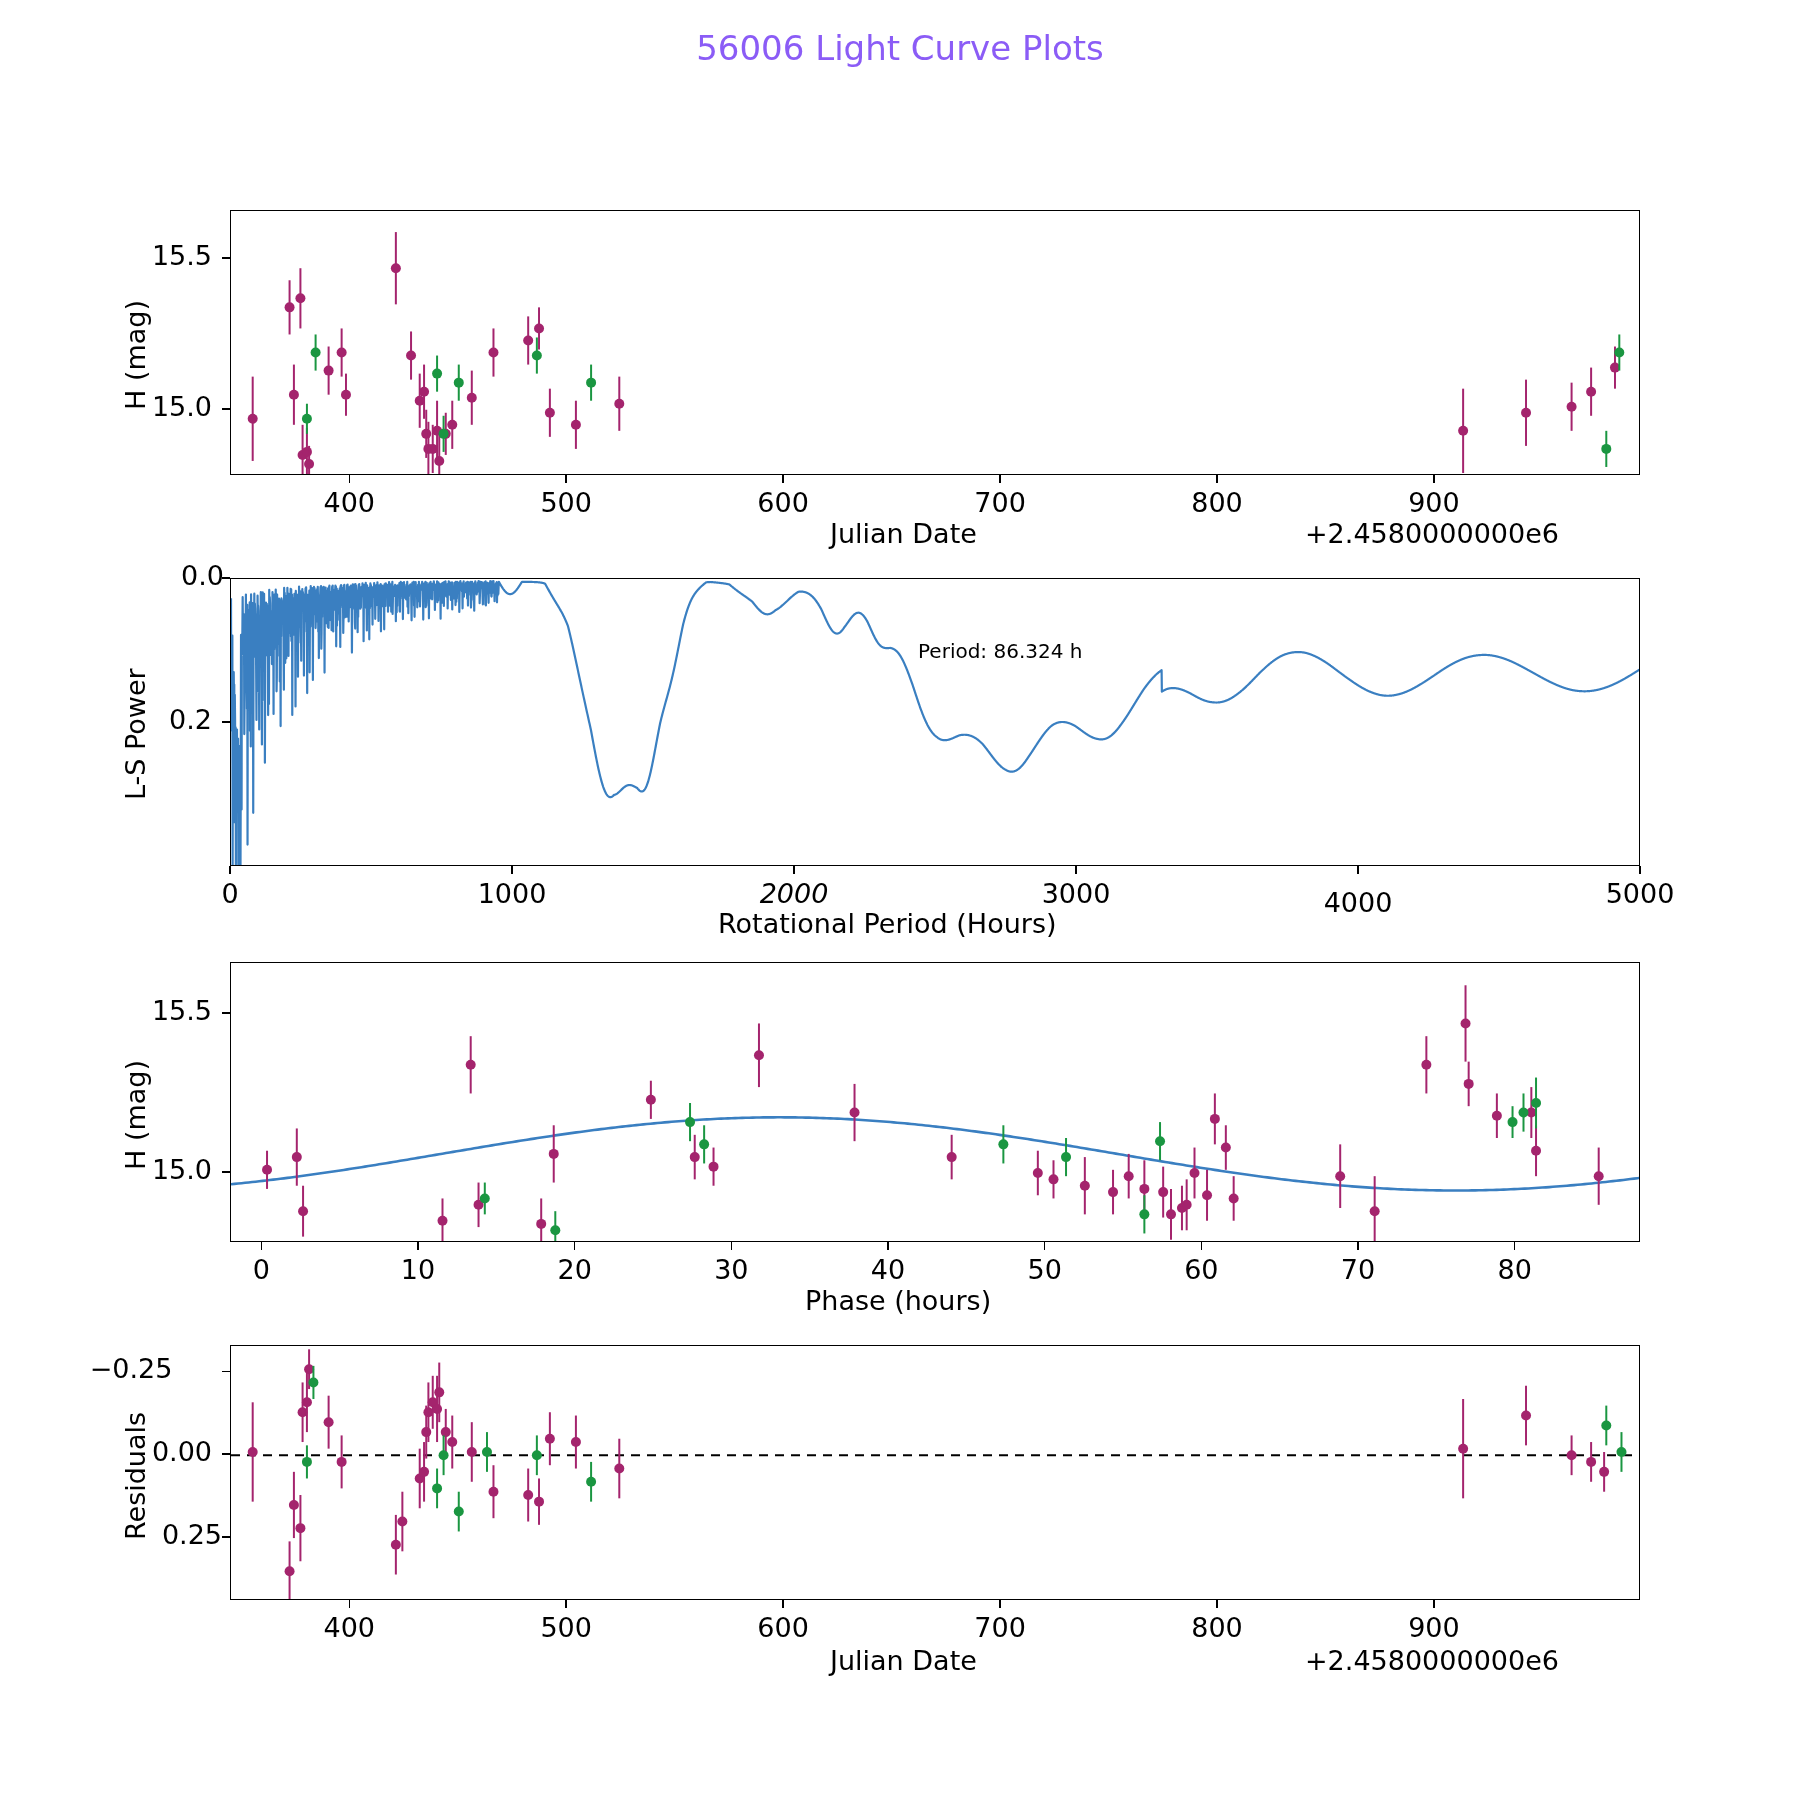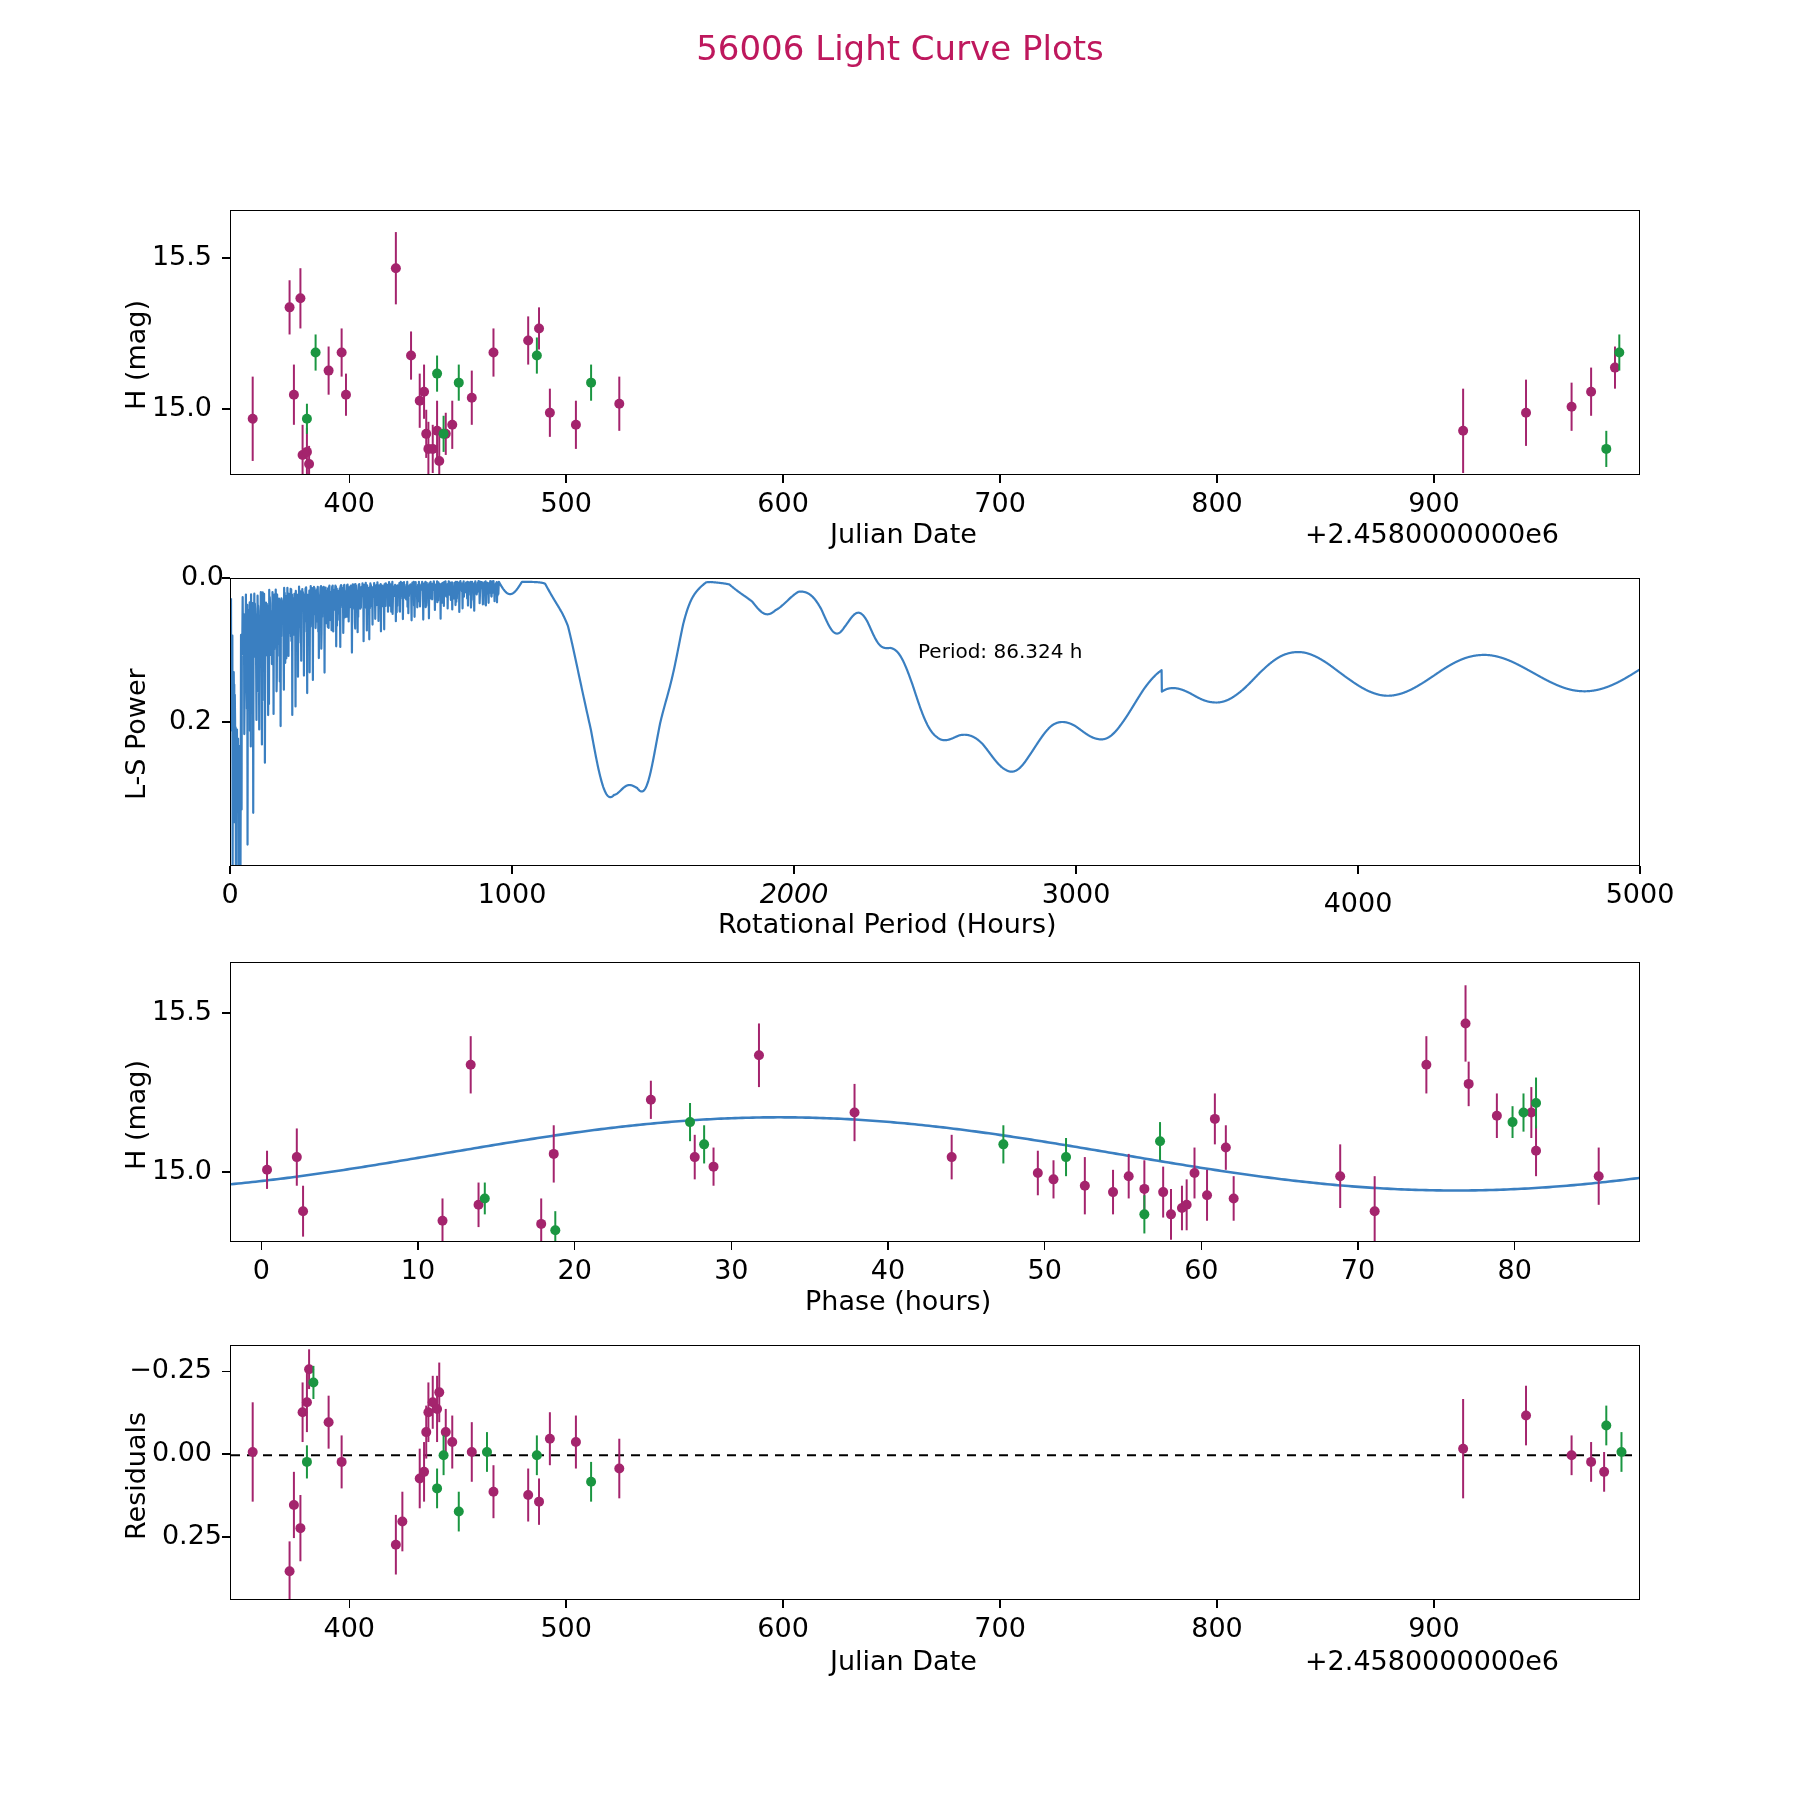--- a/index.html
+++ b/index.html
@@ -19,21 +19,21 @@
     width: 1800px;
     height: 1800px;
   }
   .fig-title {
     position: absolute;
     left: 0;
     top: 28px;
     width: 1800px;
     text-align: center;
     font-size: 34px;
-    color: #be185d;
+    color: #8b5cf6;
   }
   .panel {
     position: absolute;
   }
   .plot-area {
     position: absolute;
     left: 0;
     top: 0;
     border: 1.6px solid #000;
     box-sizing: border-box;
@@ -486,15 +486,15 @@
       <div class="tick-x" style="left: 940.077px; top: 1612px; width: 120px;">700</div>
       <div class="tickmark-x" style="left: 1216.2px; top: 1600px;"></div>
       <div class="tick-x" style="left: 1157px; top: 1612px; width: 120px;">800</div>
       <div class="tickmark-x" style="left: 1433.12px; top: 1600px;"></div>
       <div class="tick-x" style="left: 1373.92px; top: 1612px; width: 120px;">900</div>
       <div class="tickmark-y" style="left: 222px; top: 1536.28px;"></div>
       <div class="tick-y" style="left: 60px; top: 1519.08px; width: 162px;">0.25</div>
       <div class="tickmark-y" style="left: 222px; top: 1453.49px;"></div>
       <div class="tick-y" style="left: 50px; top: 1436.29px; width: 162px;">0.00</div>
       <div class="tickmark-y" style="left: 222px; top: 1370.69px;"></div>
-      <div class="tick-y" style="left: 50px; top: 1353.49px; width: 162px;">−0.25</div>
+      <div class="tick-y" style="left: 50px; top: 1353.49px; width: 162px; text-align: center;">−0.25</div>
     </div>
 </div>
 
 </body></html>

